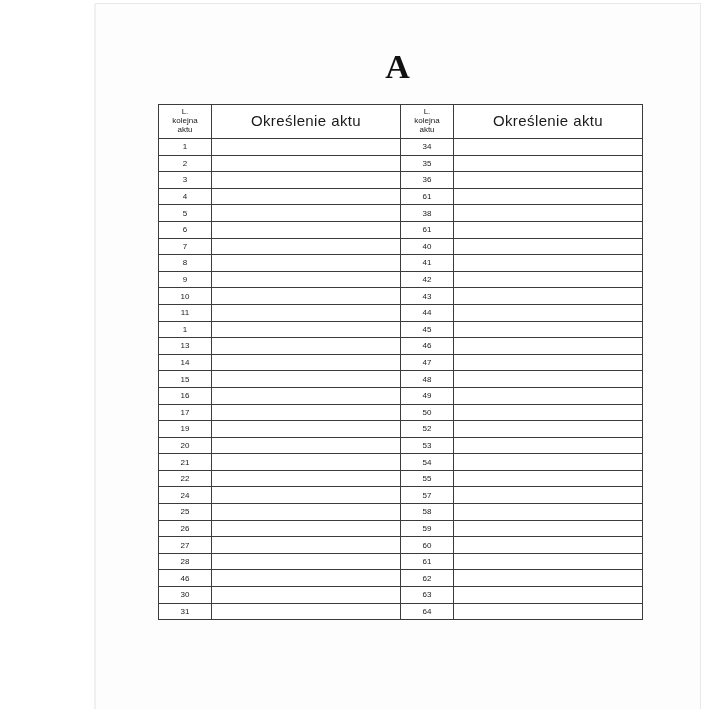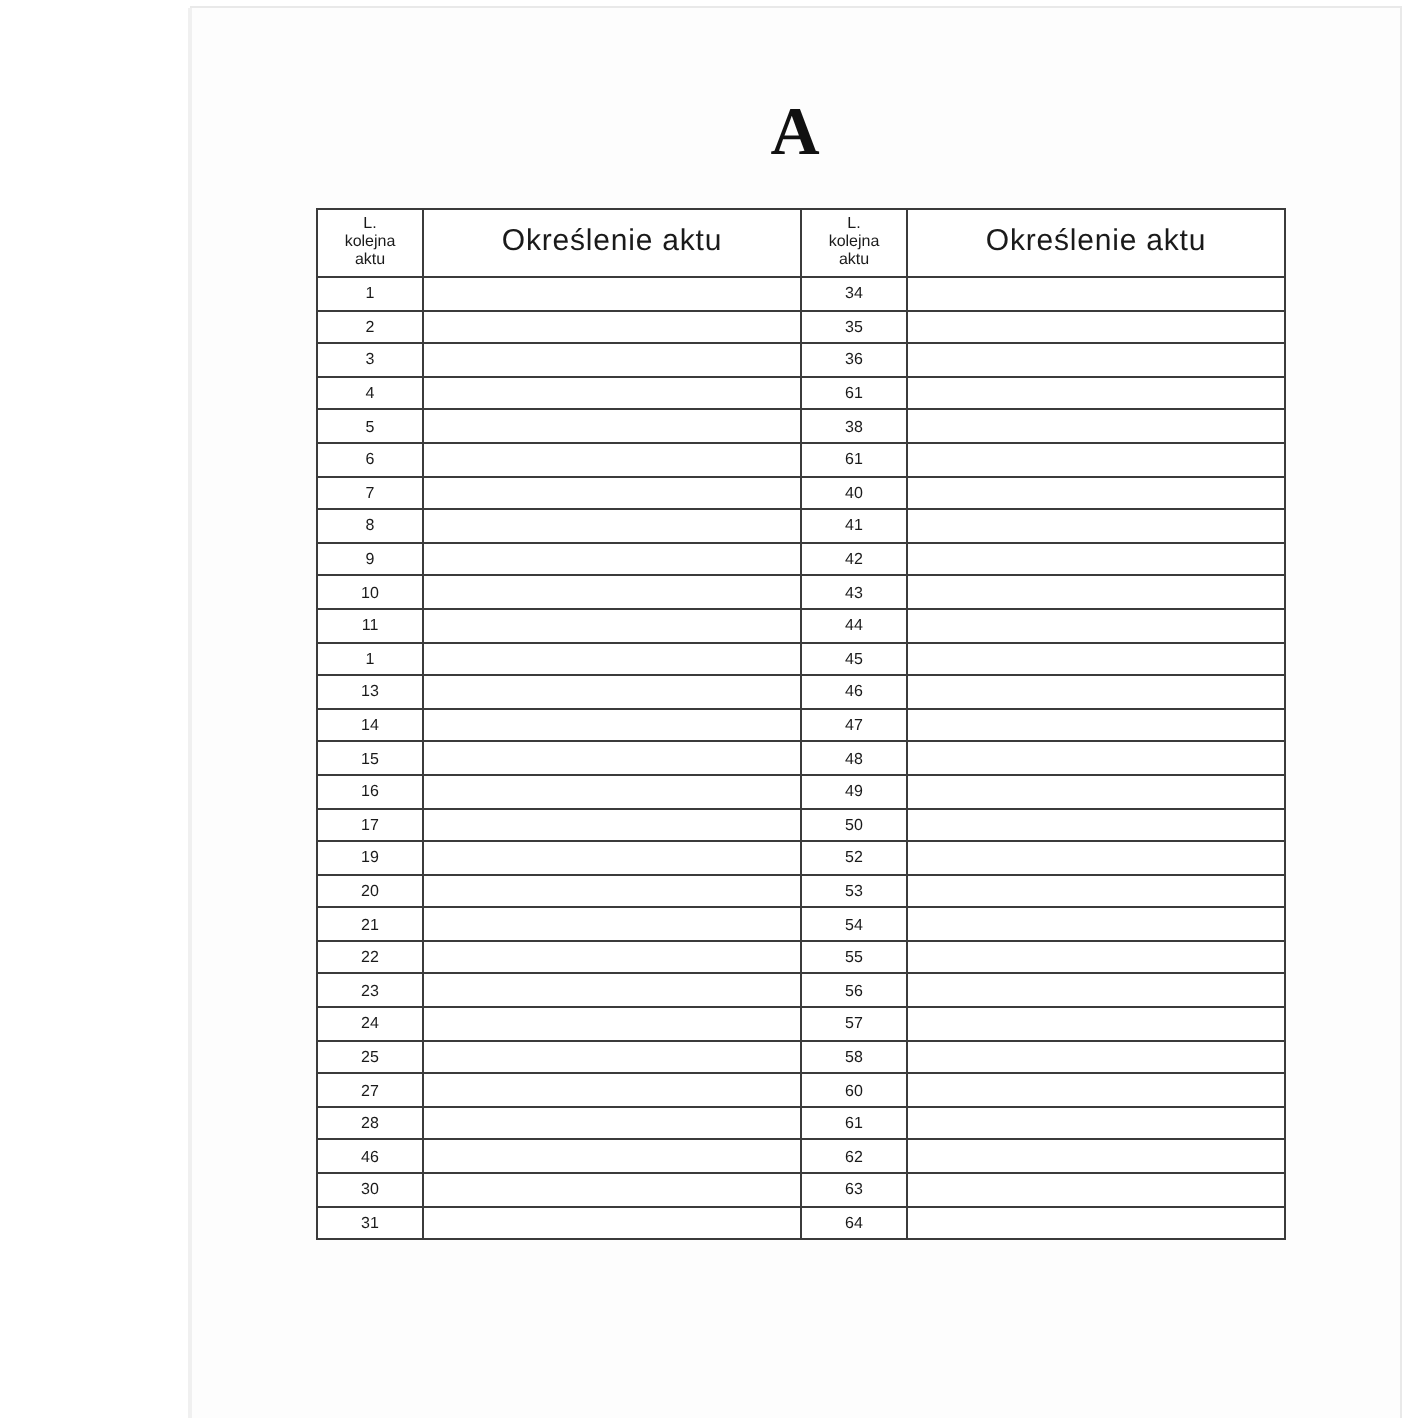--- a/index.html
+++ b/index.html
@@ -267,35 +267,35 @@
             <td class="num">54</td>
             <td class="desc"></td>
           </tr>
           <tr>
             <td class="num">22</td>
             <td class="desc"></td>
             <td class="num">55</td>
             <td class="desc"></td>
           </tr>
           <tr>
-            <td class="num">23</td>
-            <td class="desc"></td>
-            <td class="num">56</td>
-            <td class="desc"></td>
-          </tr>
-          <tr>
             <td class="num">24</td>
             <td class="desc"></td>
             <td class="num">57</td>
             <td class="desc"></td>
           </tr>
           <tr>
             <td class="num">25</td>
             <td class="desc"></td>
             <td class="num">58</td>
+            <td class="desc"></td>
+          </tr>
+          <tr>
+            <td class="num">26</td>
+            <td class="desc"></td>
+            <td class="num">59</td>
             <td class="desc"></td>
           </tr>
           <tr>
             <td class="num">27</td>
             <td class="desc"></td>
             <td class="num">60</td>
             <td class="desc"></td>
           </tr>
           <tr>
             <td class="num">28</td>

